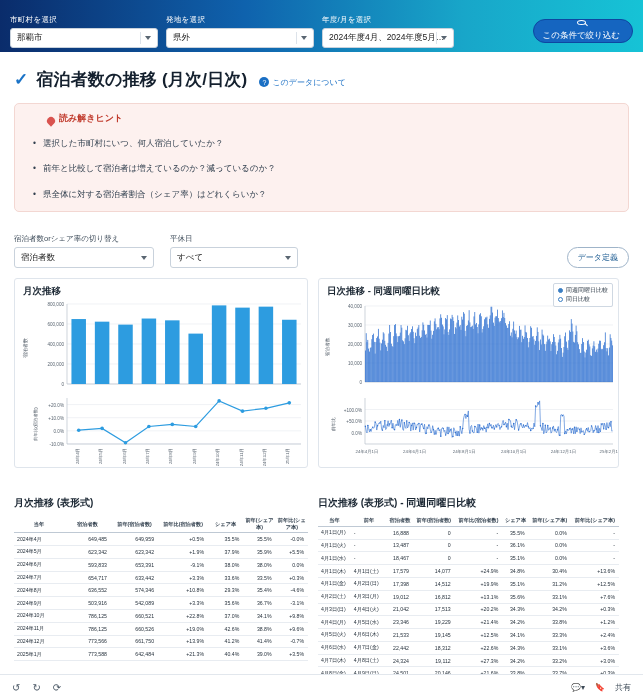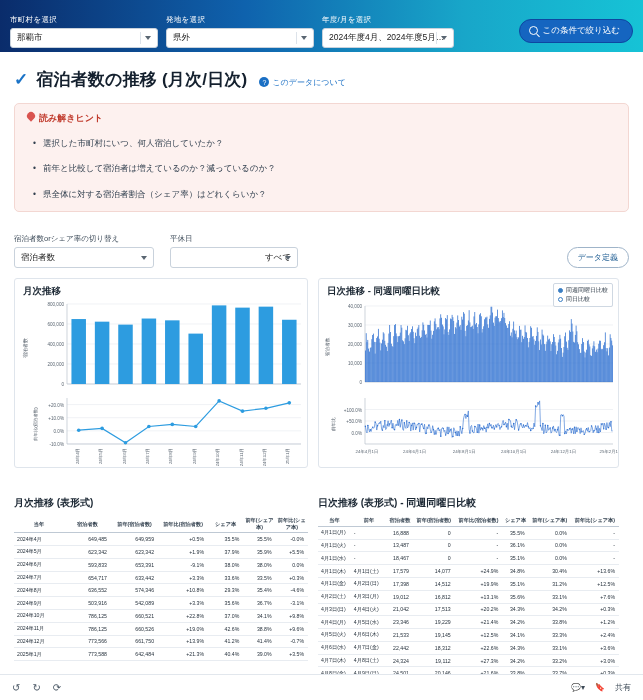--- a/index.html
+++ b/index.html
@@ -56,20 +56,21 @@
     margin-left: auto;
     background: #1565c0;
     border: 1px solid #0d47a1;
     color: #fff;
     border-radius: 14px;
     height: 24px;
     padding: 0 12px 0 9px;
     display: flex; align-items: center; gap: 5px;
     font-size: 8.5px;
     margin-top: 9px;
+    flex-direction: column;
   }
   .apply-btn .mag {
     display: inline-block; width: 9px; height: 9px;
     border: 1.4px solid #fff; border-radius: 50%;
     position: relative;
   }
   .apply-btn .mag::after {
     content: ""; position: absolute; right: -3px; bottom: -2px;
     width: 4px; height: 1.4px; background: #fff; transform: rotate(45deg);
   }
@@ -108,23 +109,24 @@
 
   
   .hint {
     margin-top: 12px;
     background: #fdf1ef;
     border: 1px solid #f3d7d2;
     border-radius: 5px;
     padding: 8px 12px 10px 12px;
   }
   .hint-head {
-    display: flex; align-items: flex-start; gap: 4px;
+    display: flex; align-items: flex-end; gap: 4px;
     font-size: 9px; font-weight: bold; color: #c0392b;
     margin-bottom: 5px;
+    margin-left: 20px;
   }
   .pin {
     width: 8px; height: 8px; border-radius: 50% 50% 50% 0;
     background: #d9534f; transform: rotate(-45deg);
   }
   .hint ul { margin: 0; padding-left: 16px; }
   .hint li {
     font-size: 8.5px; color: #32404f; line-height: 1.7; list-style: none;
     position: relative;
     margin-top: 11px;
@@ -141,21 +143,21 @@
   .ctrl { display: flex; flex-direction: column; }
   .ctrl-label { font-size: 7.5px; color: #3c4a58; margin-bottom: 3px; }
   .ctrl-select {
     width: 140px; height: 21px;
     border: 1px solid #c9d2dc; border-radius: 3px;
     background: #fff;
     display: flex; align-items: center; padding: 0 6px;
     font-size: 8.5px; color: #1a1a1a;
     position: relative;
   }
-  .ctrl-select.w2 { width: 128px; justify-content: flex-end; }
+  .ctrl-select.w2 { width: 128px; }
   .ctrl-select .caret {
     position: absolute; right: 6px; top: 50%; transform: translateY(-50%);
     width: 0; height: 0;
     border-left: 3.5px solid transparent;
     border-right: 3.5px solid transparent;
     border-top: 4px solid #5a6672;
   }
   .def-btn {
     margin-left: auto;
     border: 1px solid #9fb4c9; border-radius: 12px;

